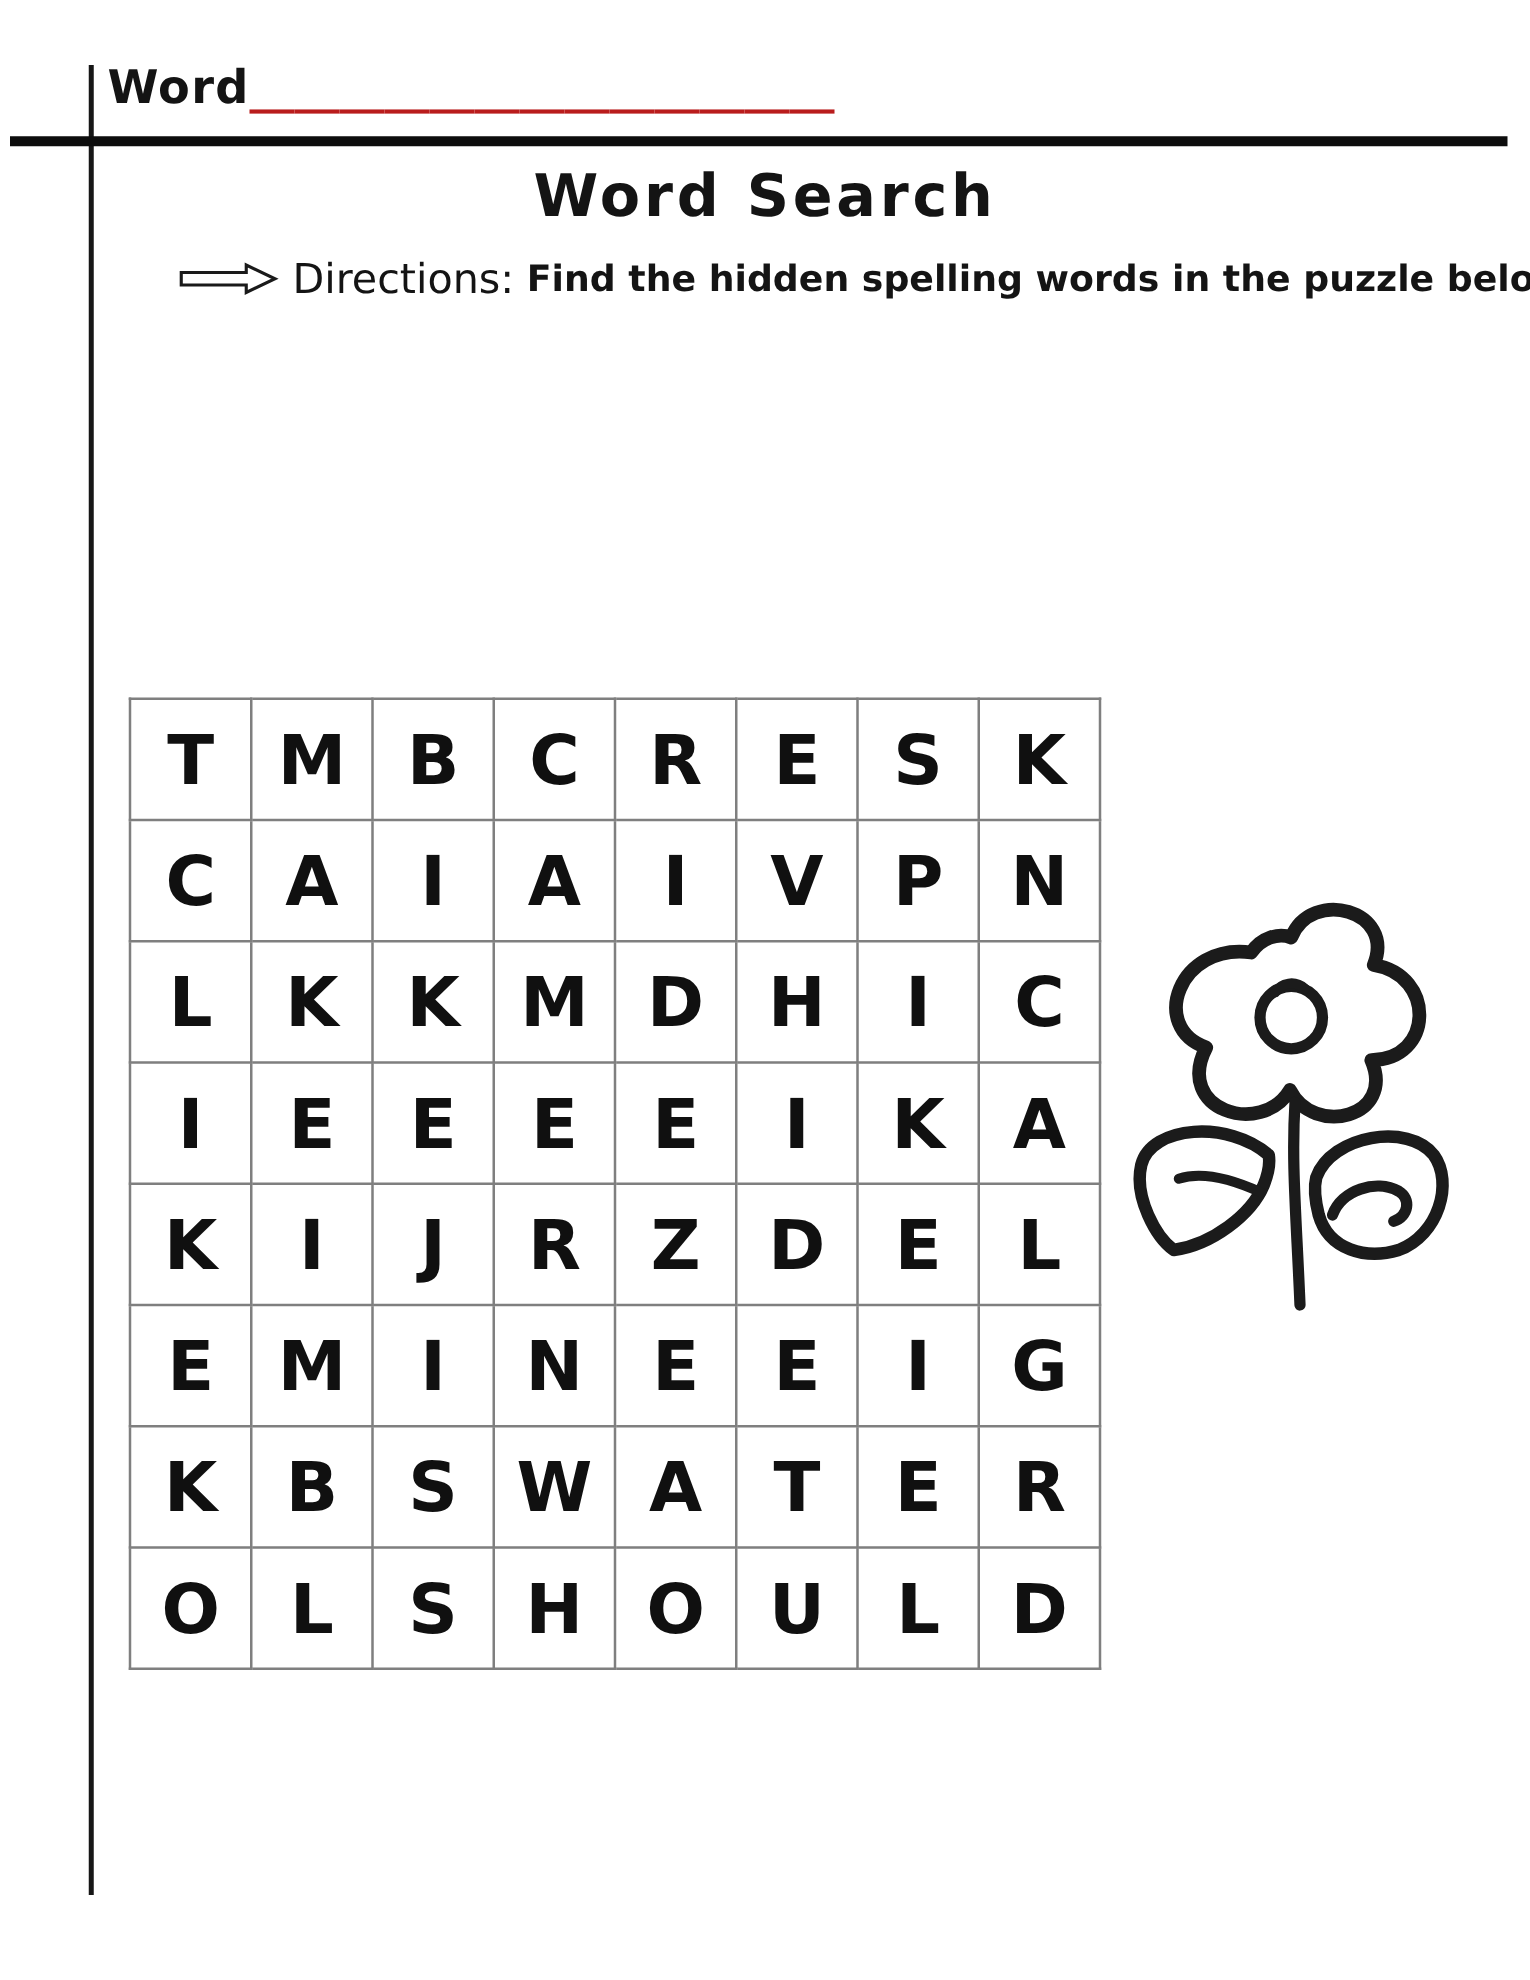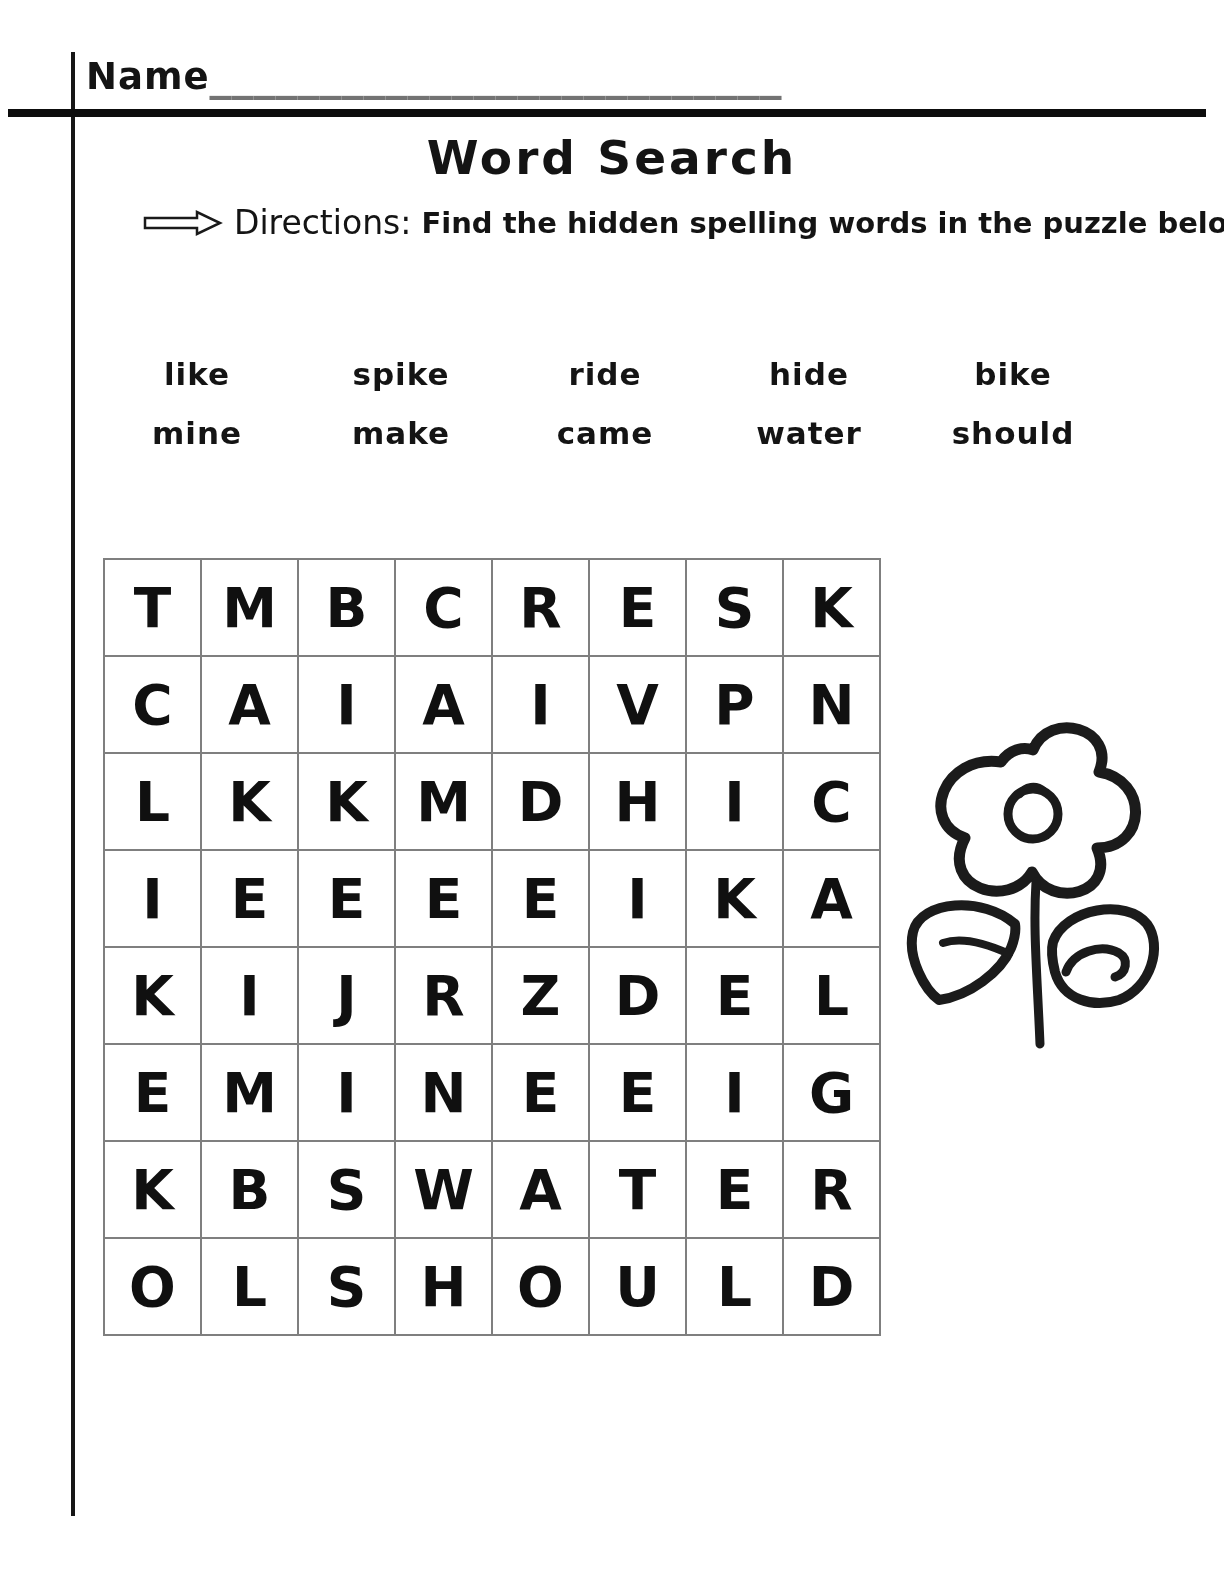--- a/index.html
+++ b/index.html
@@ -23,21 +23,21 @@
     width:1198px; height:8px; background:#0d0d0d;
   }
 
   
   .name-row {
     position:absolute; left:86px; top:48px;
     font-size:37px; font-weight:bold;
     letter-spacing:1px; white-space:nowrap;
   }
   .name-line {
-    font-weight:bold; font-size:44px; letter-spacing:0px; color:#737373;
+    font-weight:bold; font-size:36px; letter-spacing:0px; color:#b91c1c;
   }
 
   
   .title {
     position:absolute; left:0; top:130px; width:1224px;
     text-align:center; font-size:47px; font-weight:bold;
     letter-spacing:3px;
   }
 
   
@@ -76,47 +76,35 @@
   .flower { position:absolute; left:903px; top:710px; }
 </style>
 </head>
 <body>
 
 <div class="page">
 
   <div class="v-rule"></div>
   <div class="h-rule"></div>
 
-  <div class="name-row"><span>Name</span><span class="name-line">__________________________</span>
+  <div class="name-row"><span>Word</span><span class="name-line">__________________________</span>
   </div>
 
   <div class="title">Word Search</div>
 
   <div class="directions">
     <span>
       <svg class="arrow-svg" width="82" height="30" viewBox="0 0 82 30">
         <path d="M3,10 H55 V4 L78,15 L55,26 V20 H3 Z" fill="#ffffff" stroke="#1a1a1a" stroke-width="2.5" stroke-linejoin="miter"></path>
       </svg>
     </span>
     <span class="dir-label">Directions:</span>
     <span class="dir-text">Find the hidden spelling words in the puzzle below.</span>
   </div>
 
-  <div class="word-list">
-    <span class="word-item">like</span>
-    <span class="word-item">spike</span>
-    <span class="word-item">ride</span>
-    <span class="word-item">hide</span>
-    <span class="word-item">bike</span>
-    <span class="word-item">mine</span>
-    <span class="word-item">make</span>
-    <span class="word-item">came</span>
-    <span class="word-item">water</span>
-    <span class="word-item">should</span>
-  </div>
 
   <div class="grid-wrap">
     <table class="ws-grid">
       <tbody>
           <tr>
         <td>T</td>
         <td>M</td>
         <td>B</td>
         <td>C</td>
         <td>R</td>

